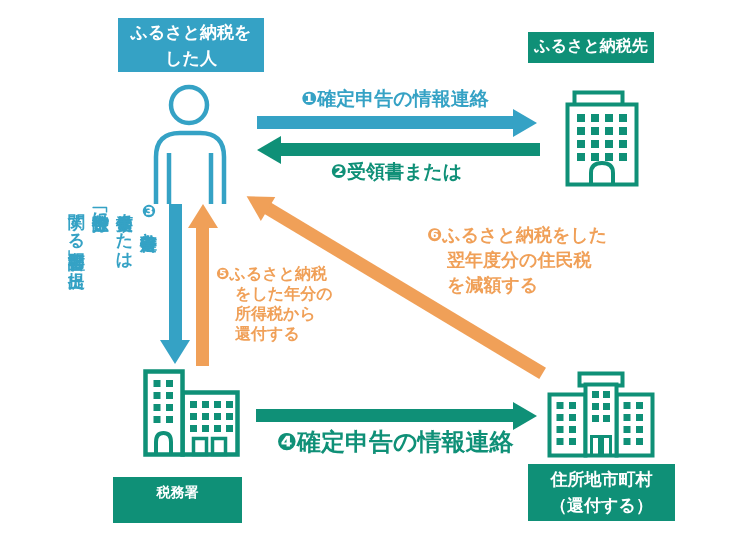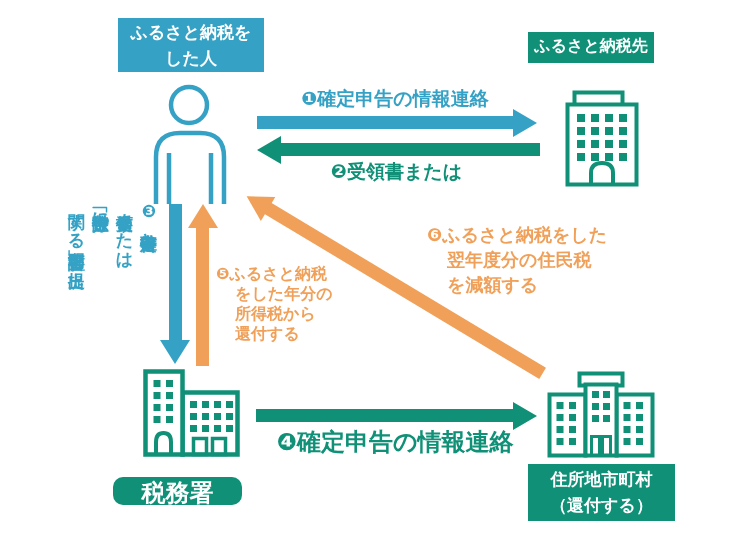--- a/index.html
+++ b/index.html
@@ -42,21 +42,21 @@
 </head>
 <body>
 
 <div id="canvas">
 
   <div class="node-label bg-blue pre" style="left:118px; top:18px; width:146px; height:54px; font-size:17px; line-height:26px; padding-top:2px;">ふるさと納税を
 した人</div>
 
   <div class="node-label bg-teal" style="left:528px; top:32px; width:126px; height:31px; font-size:16px; line-height:27px;">ふるさと納税先</div>
 
-  <div class="node-label bg-teal" style="left:113px; top:477px; width:129px; height:28px; font-size:24px; line-height:31px;border-radius:10px;">税務署</div>
+  <div class="node-label bg-teal" style="left:113px; top:477px; width:129px; height:46px; font-size:14px; line-height:31px;">税務署</div>
 
   <div class="node-label bg-teal pre" style="left:528px; top:464px; width:147px; height:57px; font-size:17px; line-height:26px; padding-top:3px;">住所地市町村
 （還付する）</div>
 
   <svg class="abs" style="left:153px; top:84px;" width="74" height="120" viewBox="0 0 74 120">
     <circle class="stroke-blue" cx="36" cy="21" r="18" stroke-width="4.5"></circle>
     <path class="stroke-blue" d="M 3,120 V 73 Q 3,49 27,49 H 47 Q 71,49 71,73 V 120" stroke-width="4.5"></path>
     <path class="stroke-blue" d="M 16,69 V 120" stroke-width="4.5"></path>
     <path class="stroke-blue" d="M 58,69 V 120" stroke-width="4.5"></path>
   </svg>

